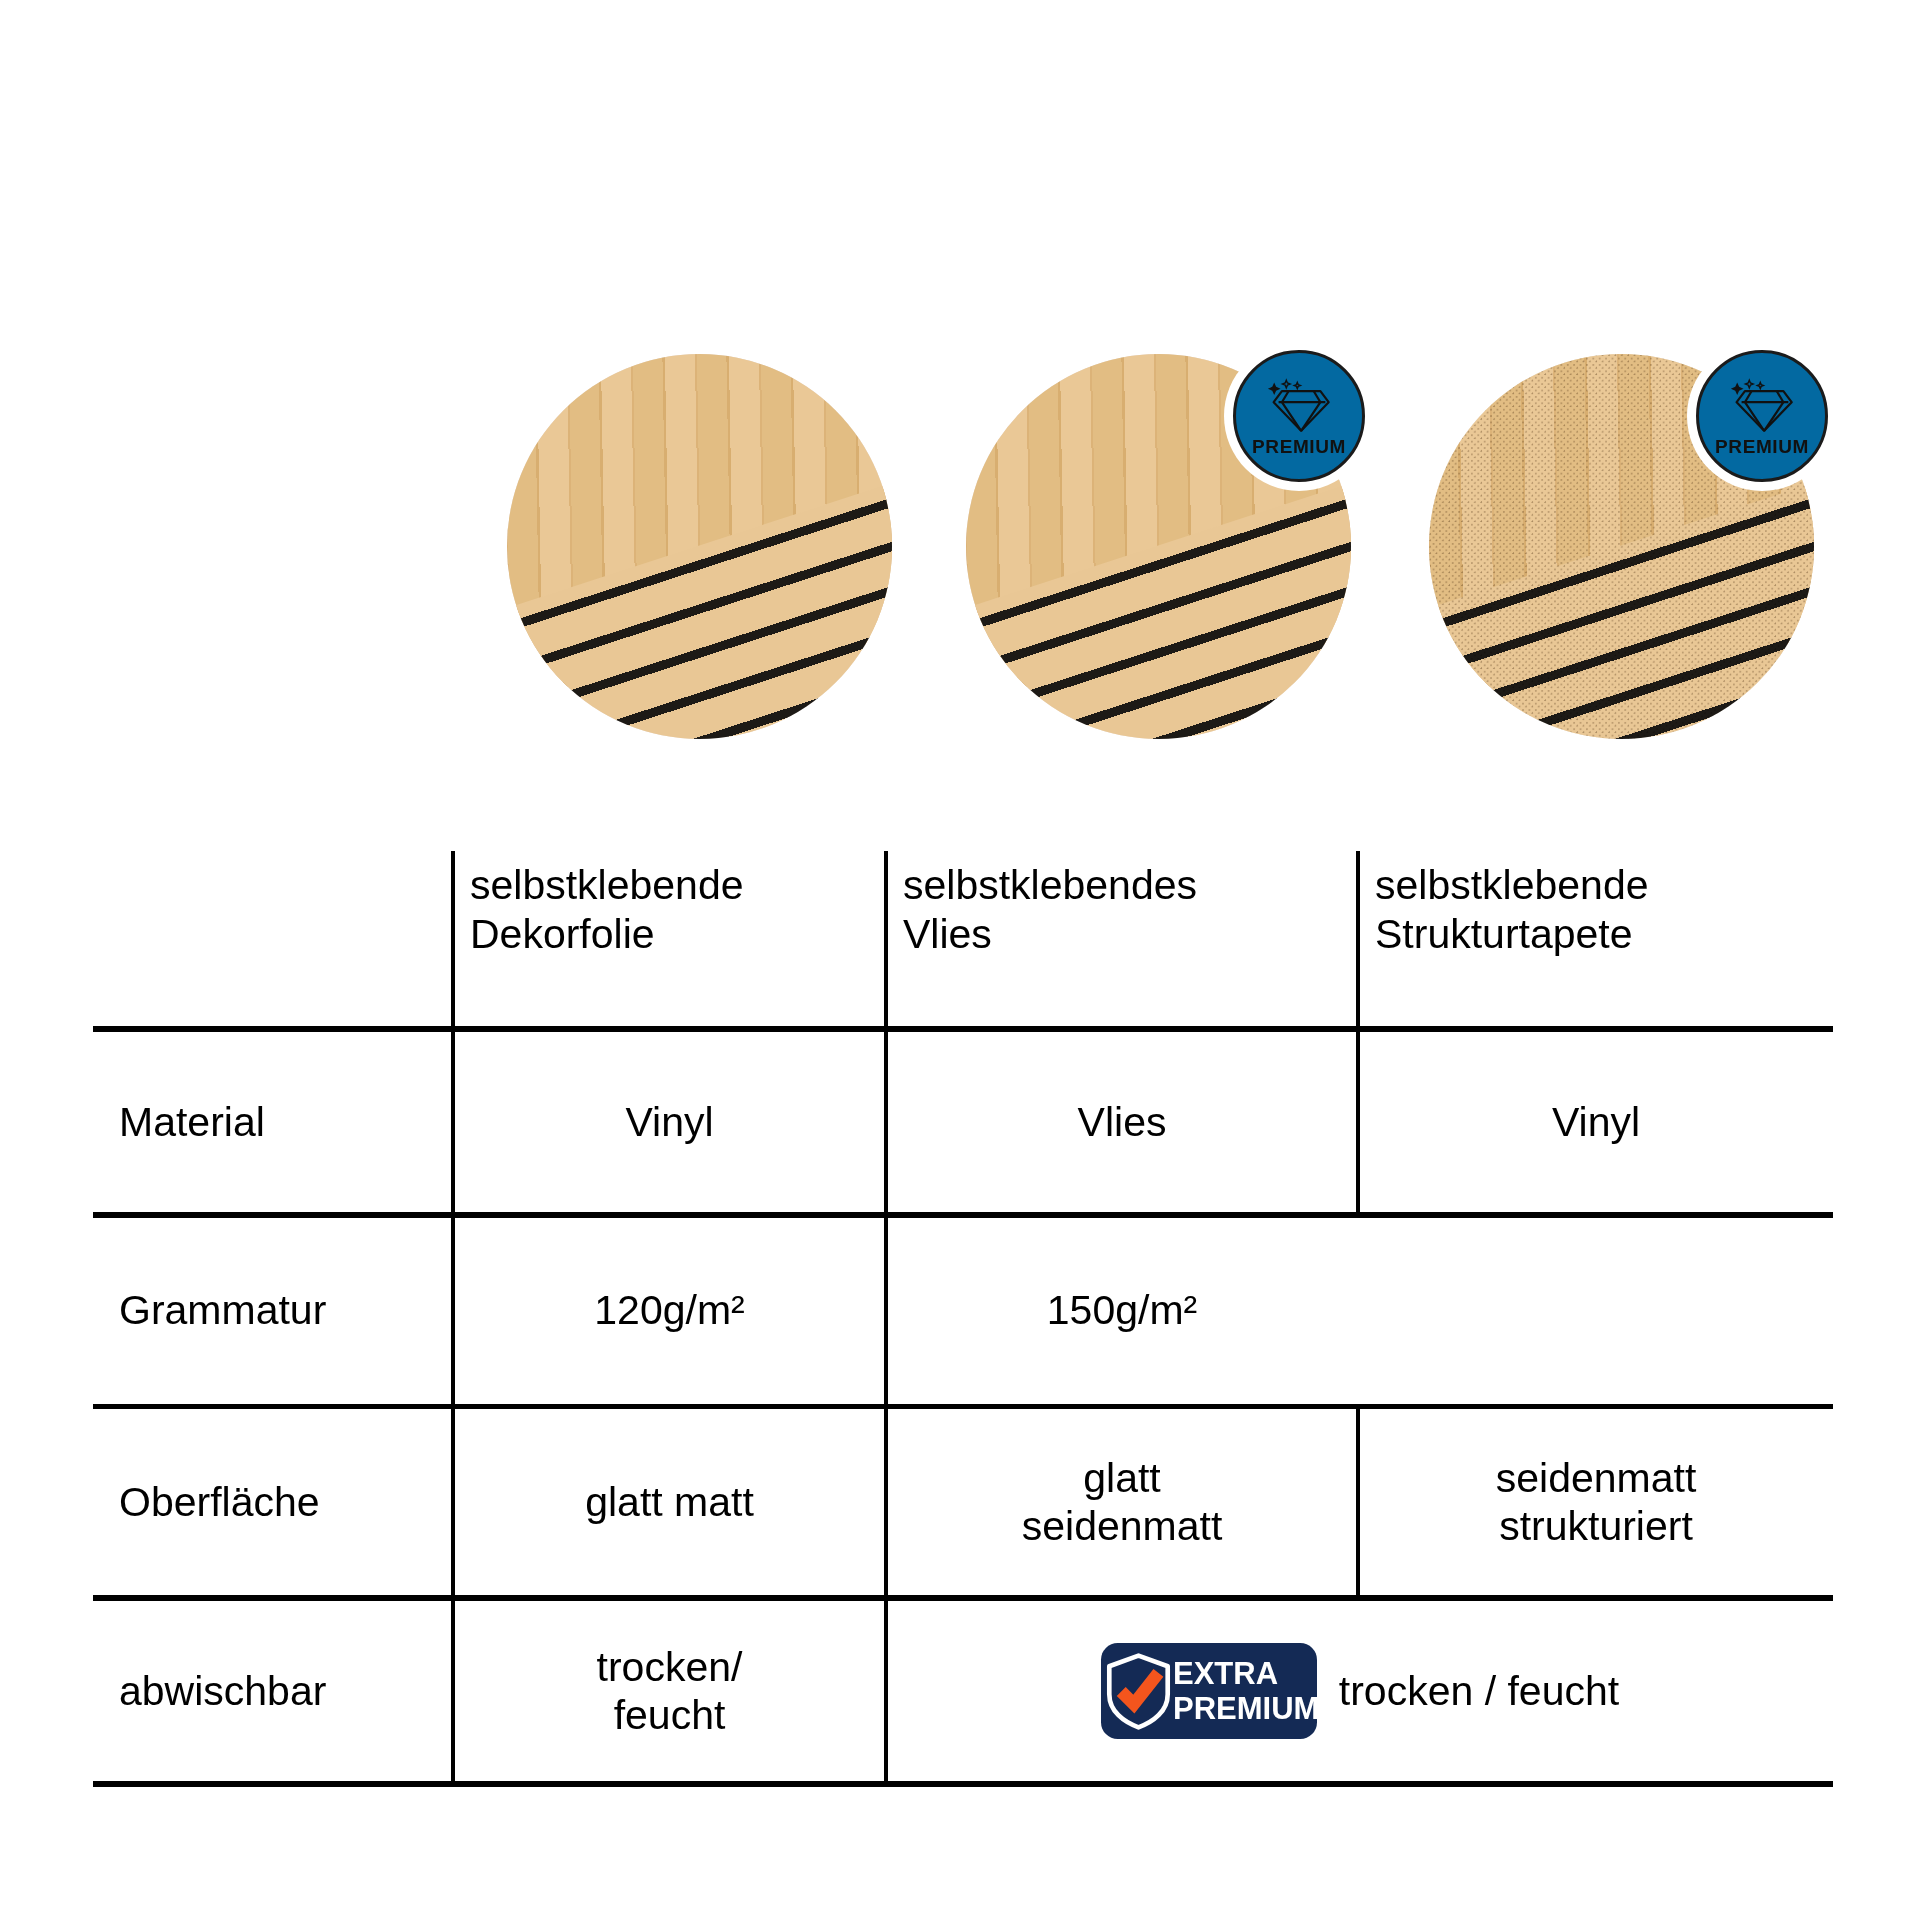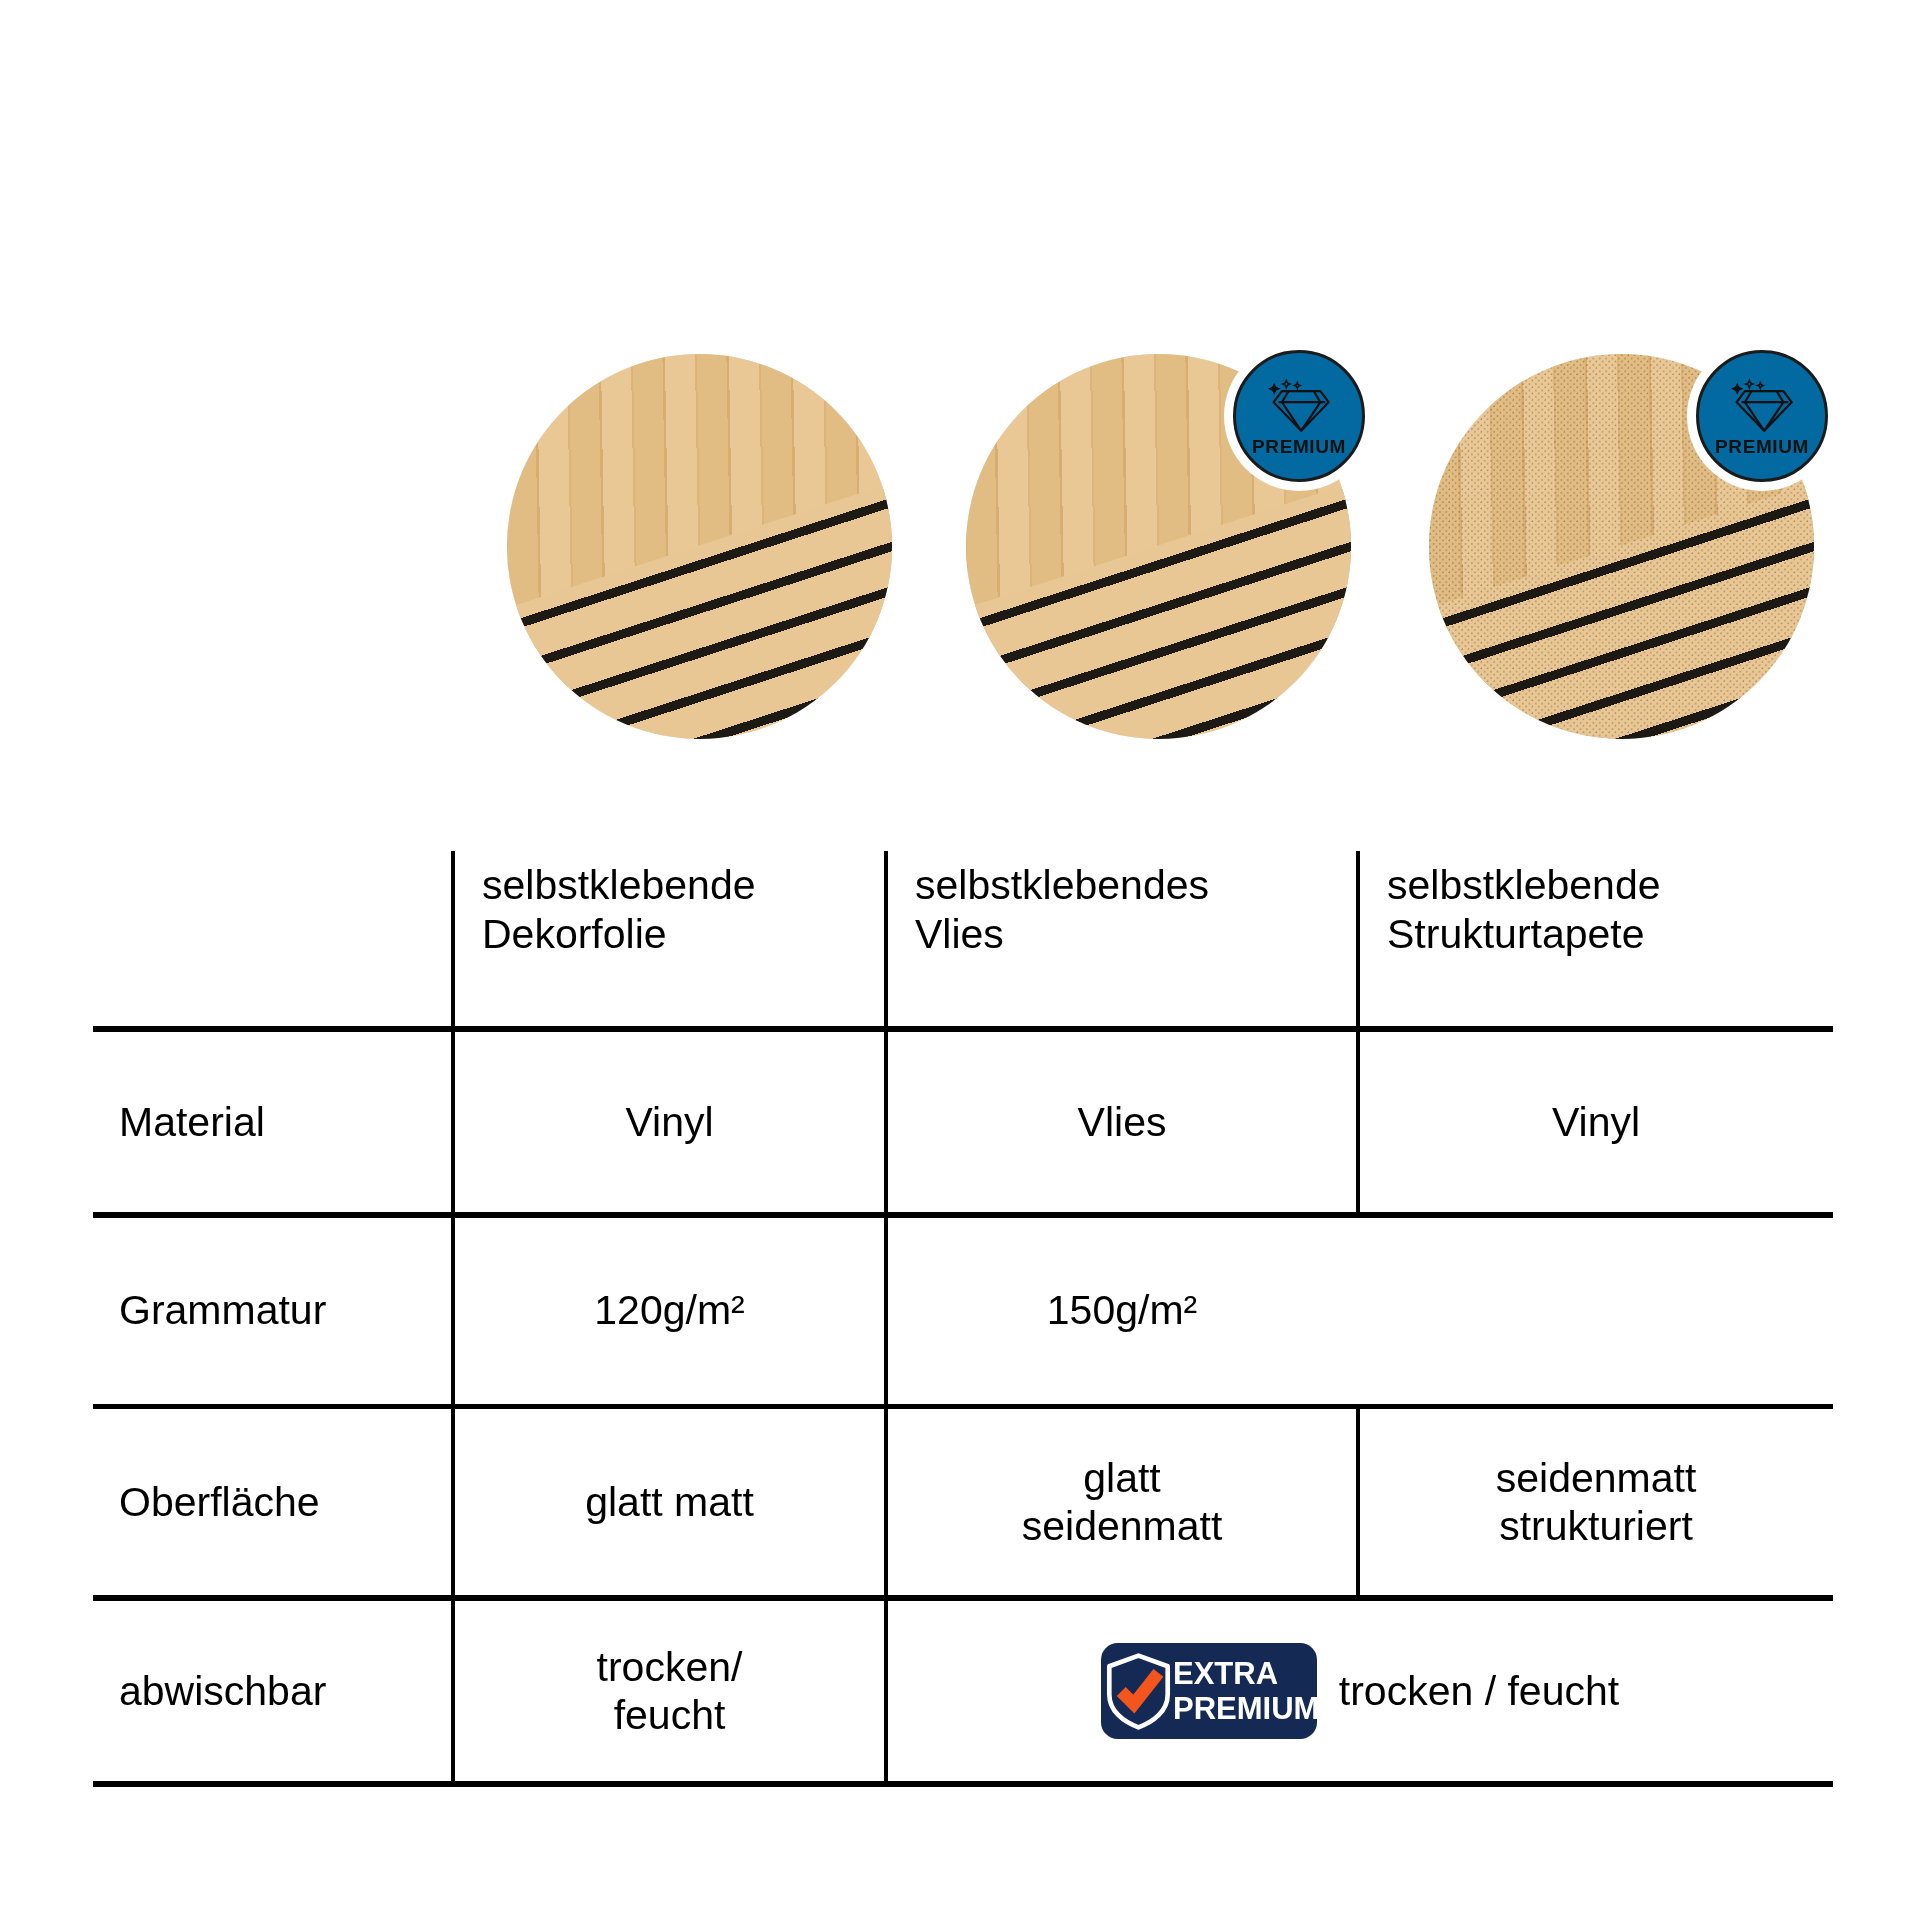--- a/index.html
+++ b/index.html
@@ -138,21 +138,21 @@
 
   .vline{border-left:4.5px solid #000;}
 
   .hline{
     height:5.8px;background:#000;width:1740px;
   }
 
   .head-row .t-cell{align-items:flex-start;padding-top:10.3px;}
   .head-row{height:175px;}
   .head-row .t-cell{font-size:41px;}
-  .head-text{padding-left:27px;padding-right:6.4px;}
+  .head-text{padding-left:15px;padding-right:6.4px;}
 
   .body-row{height:auto;}
   .r-material{height:180px;}
   .r-grammatur{height:186px;}
   .r-oberflaeche{height:186px;}
   .r-abwischbar{height:180px;}
 
   .center{justify-content:center;text-align:center;}
   .center .cell-text{width:100%;text-align:center;padding:0 9px;}
   .label-text{text-align:left;}

